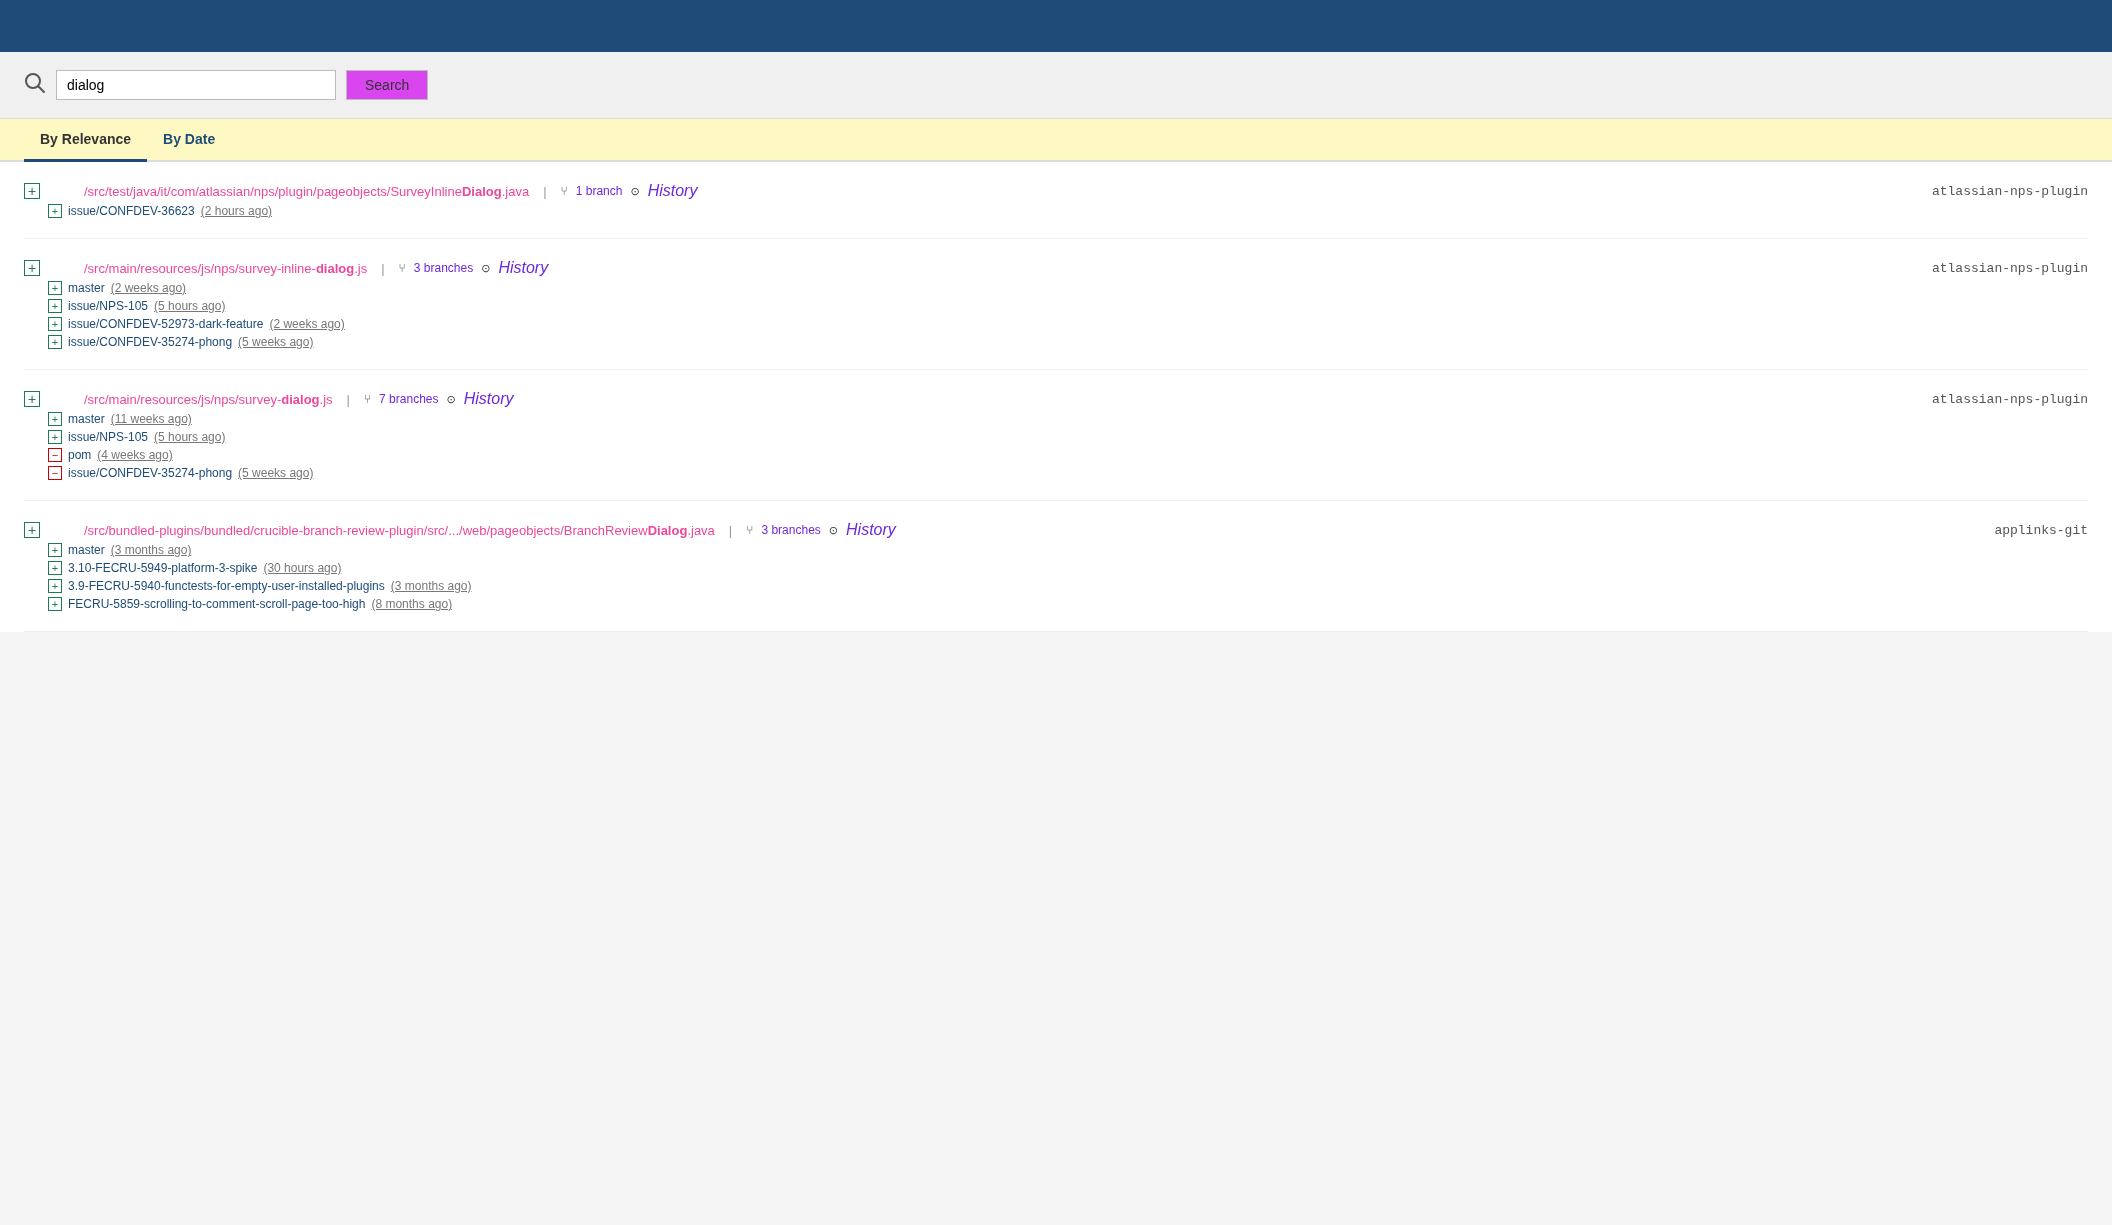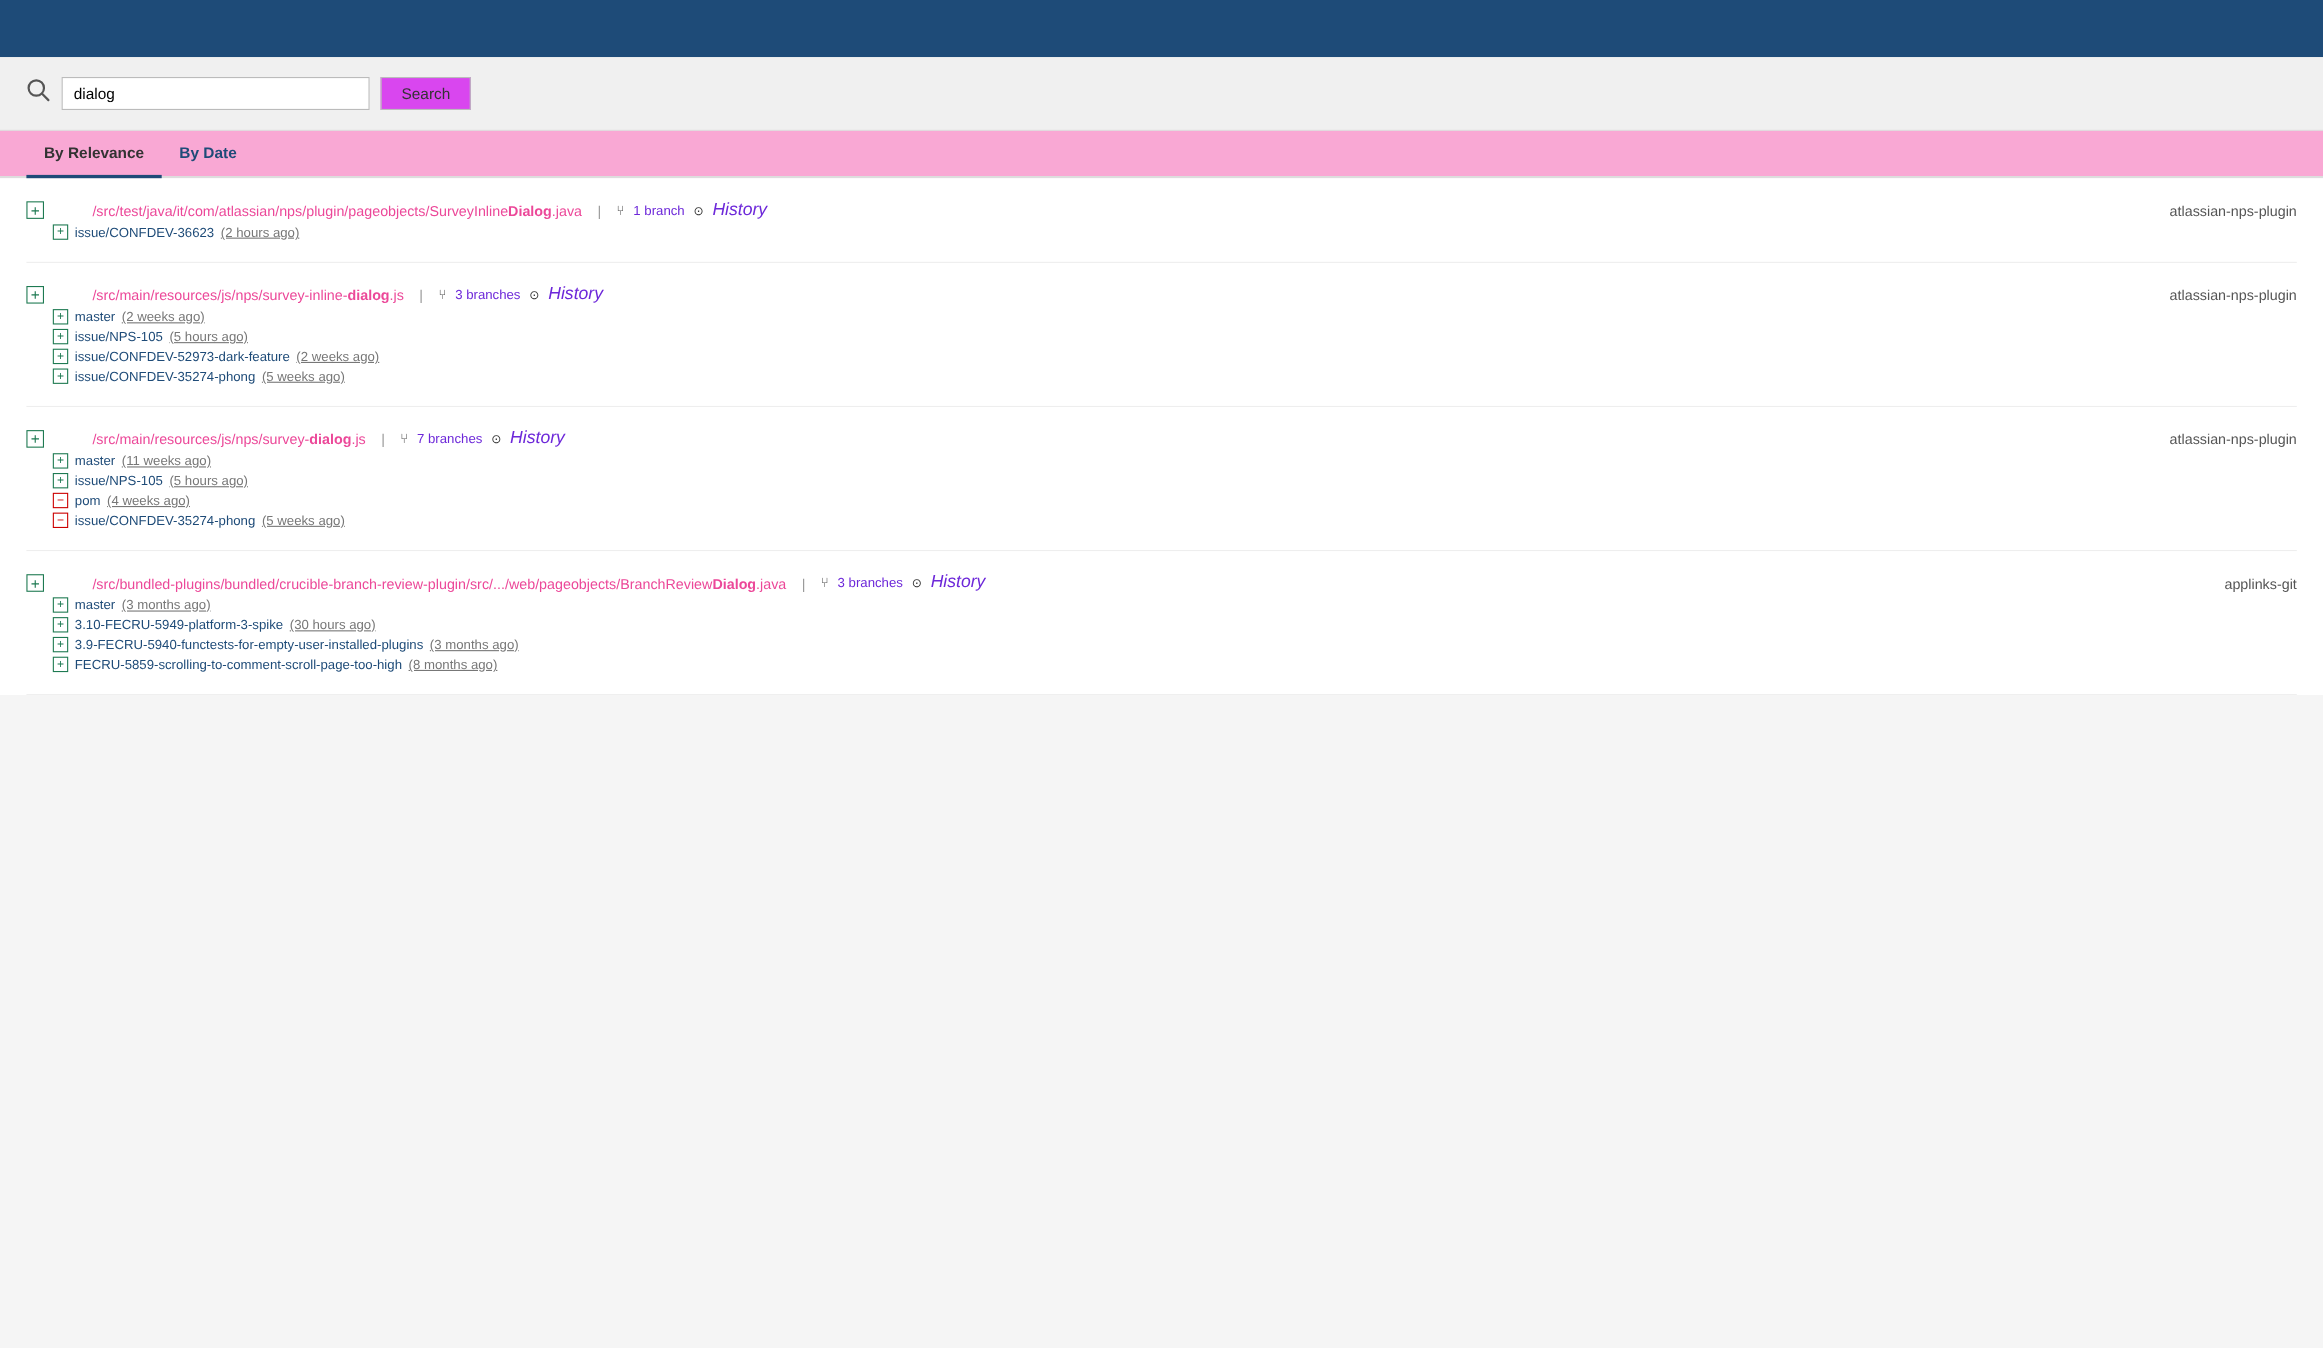--- a/index.html
+++ b/index.html
@@ -36,21 +36,21 @@
     .search-button {
       background: #d946ef;
       border: 1px solid #bbb;
       padding: 6px 18px;
       font-size: 14px;
       cursor: pointer;
       color: #333;
     }
 
     .tabs {
-      background: #f9a8d4;
+      background: #fef9c3;
       padding: 0 24px;
       display: flex;
       gap: 0;
       border-bottom: 2px solid #ddd;
     }
 
     .tab {
       padding: 12px 16px;
       font-size: 14px;
       cursor: pointer;
@@ -130,20 +130,21 @@
     }
 
     .history-icon {
       font-size: 11px;
     }
 
     .repo-name {
       margin-left: auto;
       color: #555;
       font-size: 13px;
+      font-family: Liberation Mono, monospace;
     }
 
     .branch-list {
       margin-left: 24px;
       margin-top: 4px;
     }
 
     .branch-list-item {
       display: flex;
       align-items: center;

